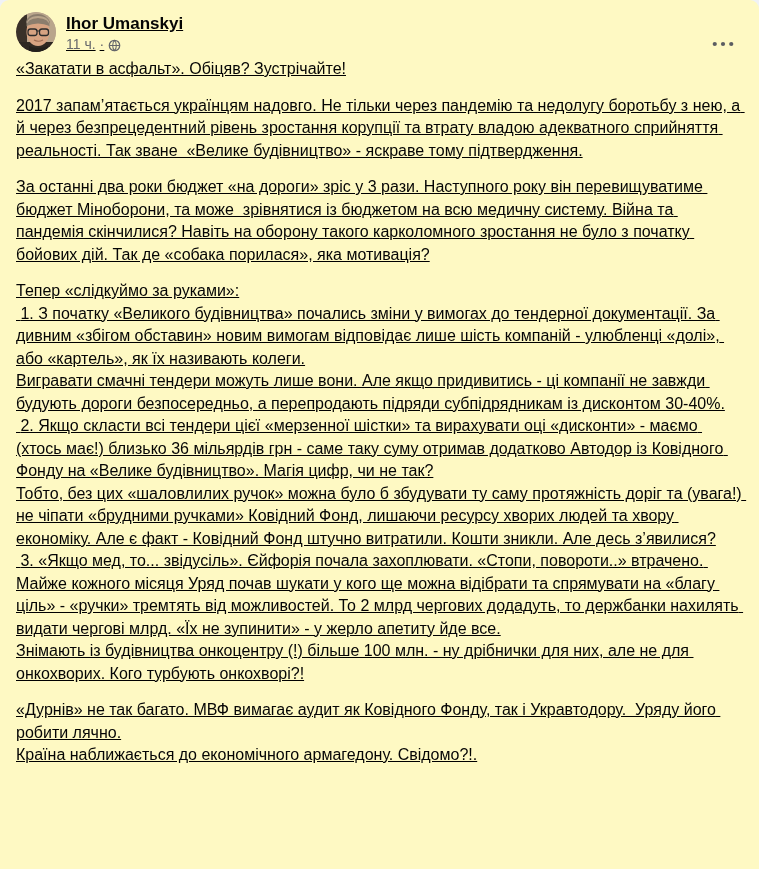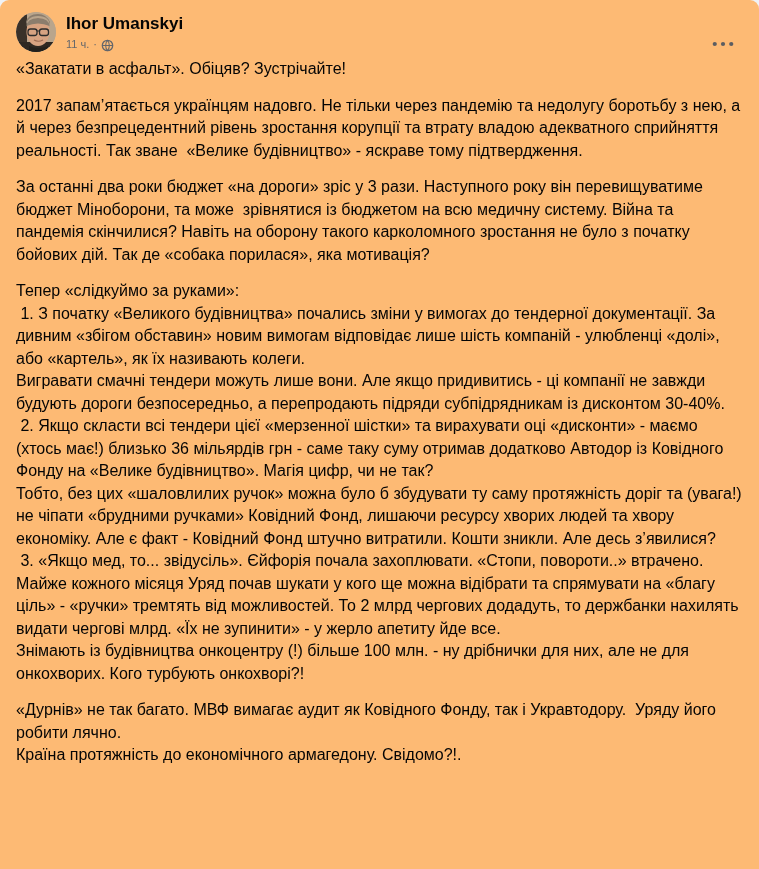--- a/index.html
+++ b/index.html
@@ -9,24 +9,25 @@
   body {
     width: 759px;
     height: 869px;
     overflow: hidden;
     background: #f0f2f5;
     font-family: "Liberation Sans", "DejaVu Sans", sans-serif;
   }
   .card {
     width: 759px;
     min-height: 869px;
-    background: #fdba74;
+    background: #fef9c3;
     border-radius: 9px 9px 0 0;
     box-sizing: border-box;
     padding: 12px 16px 8px 16px;
+    text-decoration: underline;
   }
   .header {
     display: flex;
     align-items: flex-start;
     position: relative;
     margin-bottom: 4px;
   }
   .avatar {
     width: 40px;
     height: 40px;
@@ -45,21 +46,21 @@
     font-size: 17px;
     font-weight: 700;
     color: #050505;
     line-height: 21px;
     cursor: pointer;
   }
   .sub {
     display: flex;
     align-items: center;
     gap: 4px;
-    font-size: 11px;
+    font-size: 14px;
     color: #65676b;
     line-height: 19px;
     margin-top: 1px;
   }
   .sub .ts { cursor: pointer; }
   .globe {
     display: inline-flex;
     align-items: center;
     margin-top: 1px;
   }
@@ -153,16 +154,16 @@
       <p>2017 запам’ятається українцям надовго. Не тільки через пандемію та недолугу боротьбу з нею, а й через безпрецедентний рівень зростання корупції та втрату владою адекватного сприйняття реальності. Так зване  «Велике будівництво» - яскраве тому підтвердження.</p>
       <p>За останні два роки бюджет «на дороги» зріс у 3 рази. Наступного року він перевищуватиме бюджет Міноборони, та може  зрівнятися із бюджетом на всю медичну систему. Війна та пандемія скінчилися? Навіть на оборону такого карколомного зростання не було з початку бойових дій. Так де «собака порилася», яка мотивація?</p>
       <p>Тепер «слідкуймо за руками»:
  1. З початку «Великого будівництва» почались зміни у вимогах до тендерної документації. За дивним «збігом обставин» новим вимогам відповідає лише шість компаній - улюбленці «долі», або «картель», як їх називають колеги.
 Вигравати смачні тендери можуть лише вони. Але якщо придивитись - ці компанії не завжди будують дороги безпосередньо, а перепродають підряди субпідрядникам із дисконтом 30-40%.
  2. Якщо скласти всі тендери цієї «мерзенної шістки» та вирахувати оці «дисконти» - маємо (хтось має!) близько 36 мільярдів грн - саме таку суму отримав додатково Автодор із Ковідного Фонду на «Велике будівництво». Магія цифр, чи не так?
 Тобто, без цих «шаловлилих ручок» можна було б збудувати ту саму протяжність доріг та (увага!) не чіпати «брудними ручками» Ковідний Фонд, лишаючи ресурсу хворих людей та хвору економіку. Але є факт - Ковідний Фонд штучно витратили. Кошти зникли. Але десь з’явилися?
  3. «Якщо мед, то... звідусіль». Єйфорія почала захоплювати. «Стопи, повороти..» втрачено. Майже кожного місяця Уряд почав шукати у кого ще можна відібрати та спрямувати на «благу ціль» - «ручки» тремтять від можливостей. То 2 млрд чергових додадуть, то держбанки нахилять видати чергові млрд. «Їх не зупинити» - у жерло апетиту йде все.
 Знімають із будівництва онкоцентру (!) більше 100 млн. - ну дрібнички для них, але не для онкохворих. Кого турбують онкохворі?!</p>
       <p>«Дурнів» не так багато. МВФ вимагає аудит як Ковідного Фонду, так і Укравтодору.  Уряду його робити лячно.
-Країна протяжність до економічного армагедону. Свідомо?!.</p>
+Країна наближається до економічного армагедону. Свідомо?!.</p>
     </div>
 
 </div>
 
 </body></html>

